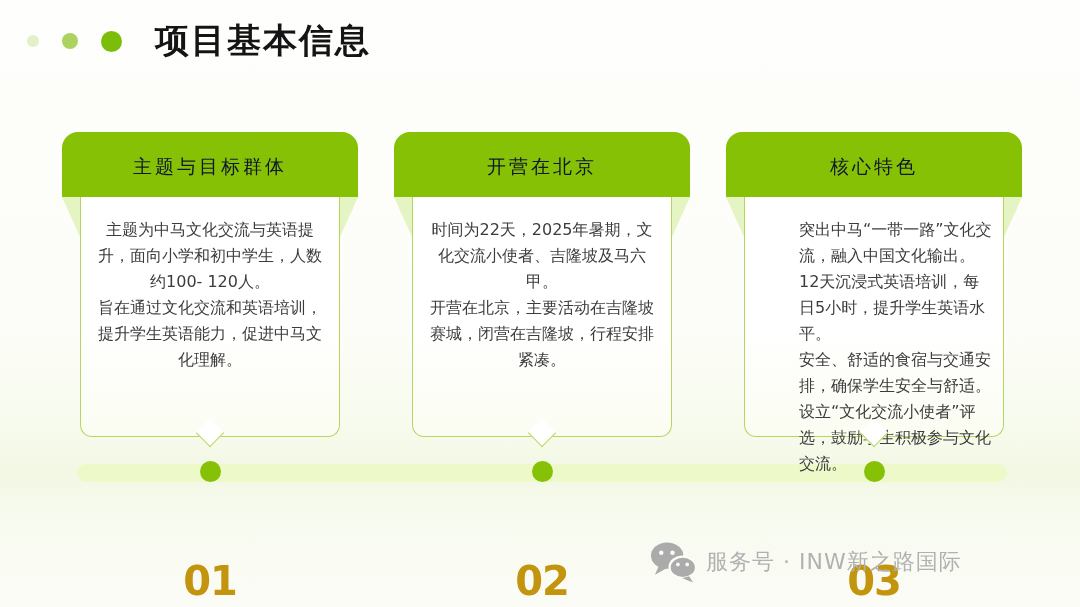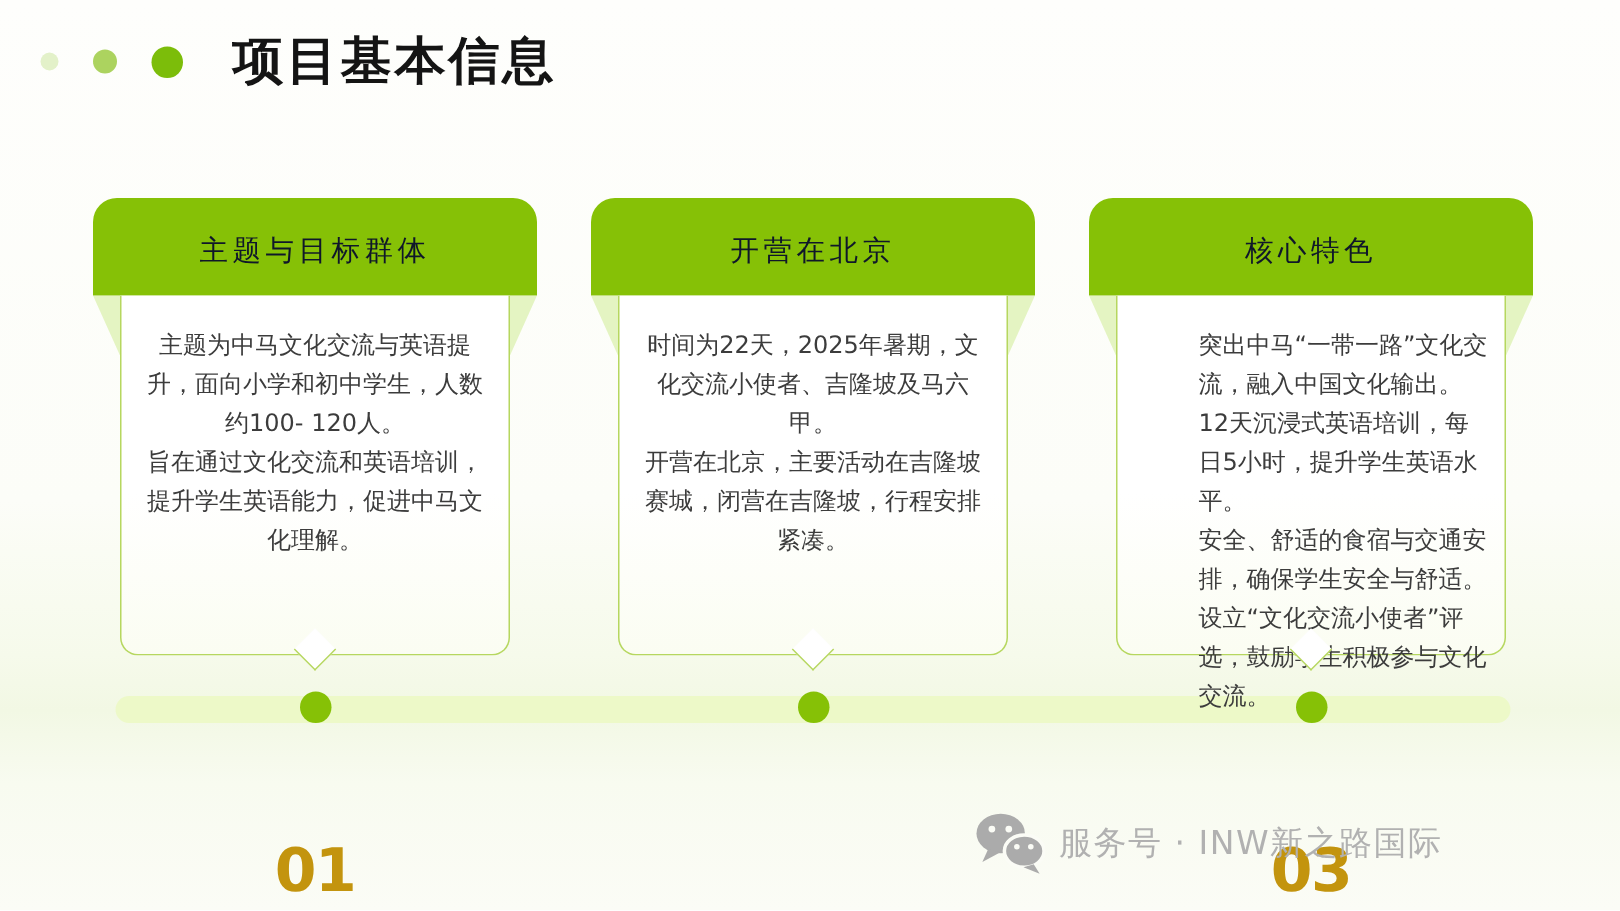--- a/index.html
+++ b/index.html
@@ -167,20 +167,21 @@
       <div class="notch"></div>
     </div>
   </div>
 
   <div class="timeline-bar"></div>
   <span class="tl-dot p1"></span>
   <span class="tl-dot p2"></span>
   <span class="tl-dot p3"></span>
 
   <div class="step-number n1">01</div>
+  <div class="step-number n2">02</div>
   <div class="step-number n3">03</div>
 
   <div class="watermark">
     <svg class="wm-icon" viewBox="0 0 48 42">
       <ellipse cx="17.5" cy="14.5" rx="16.5" ry="13.5" fill="#ABABAB"></ellipse>
       <polygon points="9,25 5,34 17,27.5" fill="#ABABAB"></polygon>
       <circle cx="11.5" cy="11.5" r="2.3" fill="#FBFCF6"></circle>
       <circle cx="23" cy="11.5" r="2.3" fill="#FBFCF6"></circle>
       <ellipse cx="33.5" cy="26.5" rx="13.5" ry="11" fill="#ABABAB" stroke="#FBFCF6" stroke-width="2.4"></ellipse>
       <polygon points="40,35.5 44,42 33,37.5" fill="#ABABAB"></polygon>

